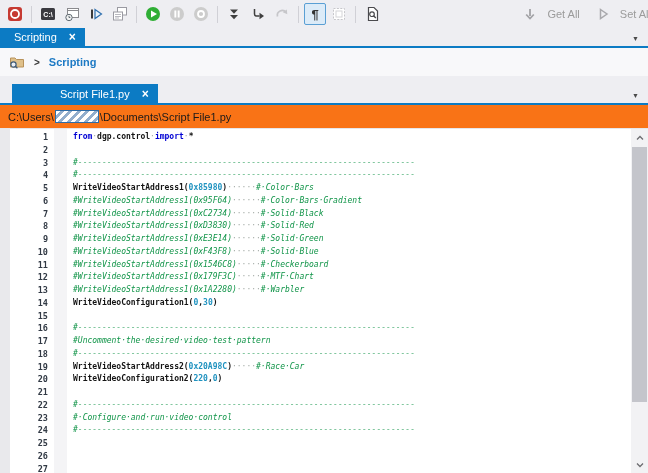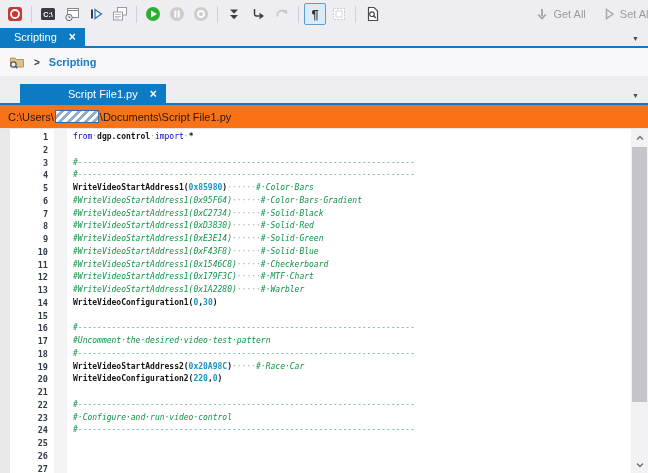--- a/index.html
+++ b/index.html
@@ -8,28 +8,28 @@
   .app{width:648px;height:473px;display:flex;flex-direction:column;}
 
   
   .toolbar{height:28px;flex:0 0 28px;display:flex;align-items:center;padding:0 3px;background:#eeeef2;}
   .tbtn{width:22px;height:22px;display:flex;align-items:center;justify-content:center;
         margin:0 1px;border:1px solid transparent;border-radius:2px;box-sizing:border-box;}
   .tbtn.selected{background:#dcebf8;border:1px solid #5a9fd4;}
   .tsep{width:1px;height:17px;background:#d0d0d6;margin:0 4px;}
   .pilcrow{font-size:13px;font-weight:bold;color:#333;line-height:1;}
   .tool-right{margin-left:auto;margin-right:-12px;display:flex;align-items:center;gap:4px;white-space:nowrap;}
-  .tool-link{display:flex;align-items:center;gap:4px;color:#9b9b9b;font-size:11px;padding:0 6px;text-align:center;}
+  .tool-link{display:flex;align-items:center;gap:10px;color:#9b9b9b;font-size:11px;padding:0 6px;text-align:center;}
 
   
   .tabstrip{height:18px;flex:0 0 18px;display:flex;align-items:flex-end;background:#eeeef2;position:relative;}
   .tabstrip.strip2{height:19px;flex:0 0 19px;}
   .tab{background:#0c7bc4;color:#fff;height:100%;display:flex;align-items:center;
        font-size:11px;padding:0 9px 0 14px;gap:12px;}
-  .strip2 .tab{margin-left:20px;padding-left:48px;}
+  .strip2 .tab{margin-left:12px;padding-left:48px;}
   .tab .close{font-size:12px;line-height:1;font-weight:bold;}
   .strip-caret{position:absolute;right:9px;bottom:4px;font-size:7px;color:#4a4a4a;line-height:1;}
   .accent{height:2px;flex:0 0 2px;background:#0c7bc4;}
 
   
   .breadcrumb{height:28px;flex:0 0 28px;background:#f8f8fa;display:flex;align-items:center;padding-left:9px;gap:9px;}
   .crumb-chevron{font-size:10px;font-weight:bold;color:#3a3a3a;}
   .crumb-link{font-size:11px;font-weight:bold;color:#1e7ac4;}
   .gap{height:8px;flex:0 0 8px;background:#eeeef2;}
 
@@ -43,21 +43,21 @@
   
   .editor{flex:1;background:#fff;display:flex;position:relative;border-top:1px solid #e6e6ea;overflow:hidden;}
   .bp-margin{width:10px;flex:0 0 10px;background:#e9e9ec;}
   .gutter{width:38px;flex:0 0 38px;padding:2px 6px 0 0;box-sizing:content-box;text-align:right;
           font-family:"DejaVu Sans Mono",monospace;font-size:8.5px;font-weight:bold;color:#323a45;}
   .fold-margin{width:13px;flex:0 0 13px;background:#f4f4f6;}
   .code{flex:1;padding:2px 0 0 6px;overflow:hidden;
         font-family:"DejaVu Sans Mono",monospace;font-size:8px;}
   .ln{height:12.75px;line-height:12.75px;}
   .cl{height:12.75px;line-height:12.75px;white-space:pre;}
-  .seg-k{color:#0000d4;font-weight:normal;}
+  .seg-k{color:#0000d4;font-weight:bold;}
   .seg-t{color:#141414;font-weight:bold;}
   .seg-n{color:#2193c0;font-weight:bold;}
   .seg-c{color:#109448;font-style:italic;}
   .seg-w{color:#a3aaa6;}
 
   
   .vscroll{position:absolute;top:0;right:0;width:17px;height:100%;background:#f2f2f4;}
   .sarrow{position:absolute;left:0;width:17px;height:17px;display:flex;align-items:center;justify-content:center;}
   .sarrow.up{top:0;} .sarrow.down{bottom:0;}
   .thumb{position:absolute;left:1px;top:18px;width:15px;height:255px;background:#c4c5cb;}

